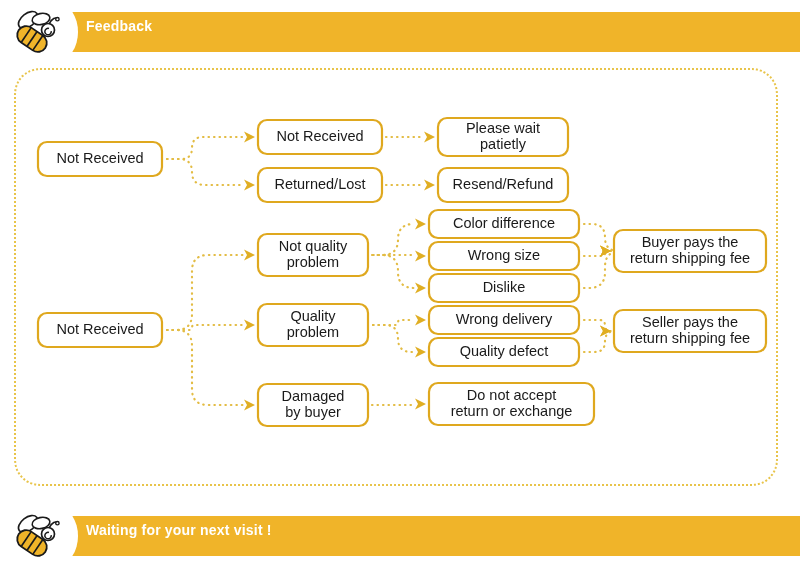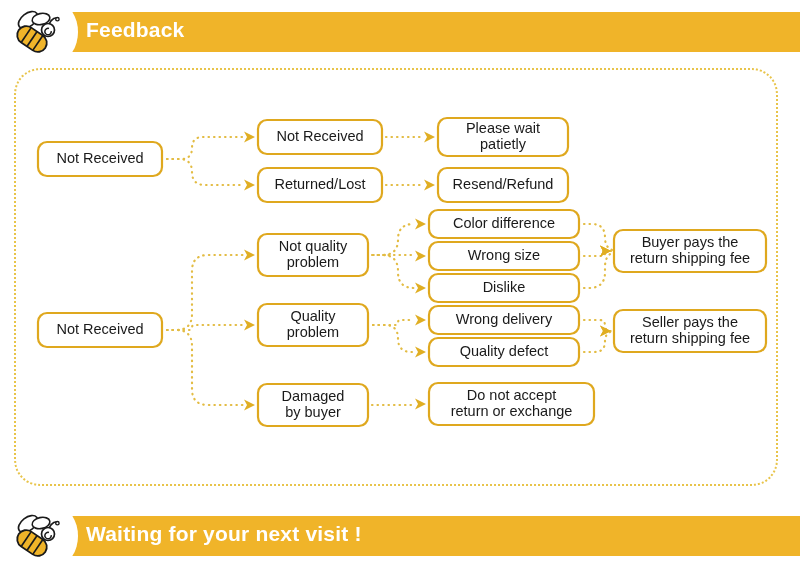--- a/index.html
+++ b/index.html
@@ -39,21 +39,21 @@
     top: 0px;
     width: 38px;
     height: 56px;
     background: #ffffff;
     border-radius: 0 50% 50% 0 / 0 50% 50% 0;
   }
   .banner-title {
     position: absolute;
     left: 86px;
     top: 14px;
-    font-size: 21px;
+    font-size: 14px;
     font-weight: bold;
     color: #ffffff;
     letter-spacing: 0.2px;
     white-space: nowrap;
   }
   .banner-bee {
     position: absolute;
     left: 6px;
     top: 2px;
     width: 56px;

